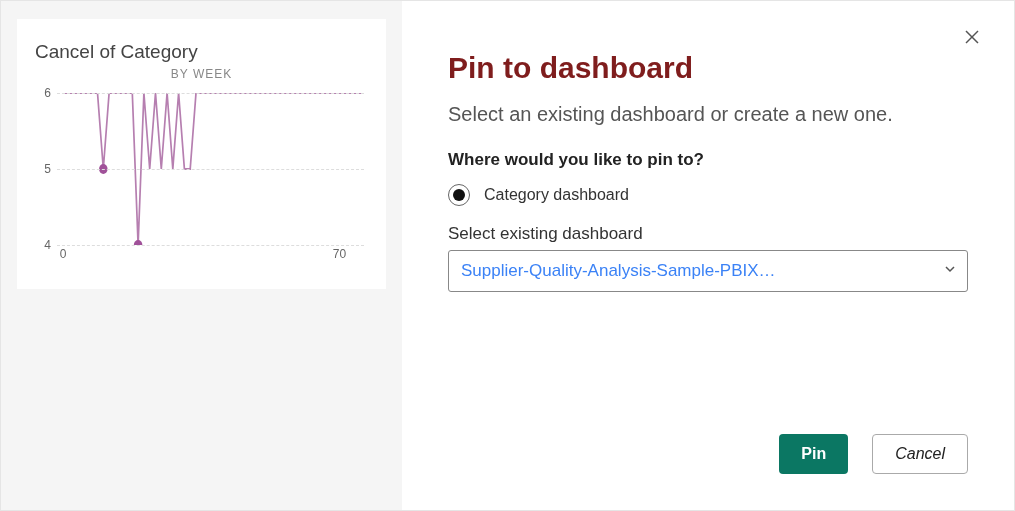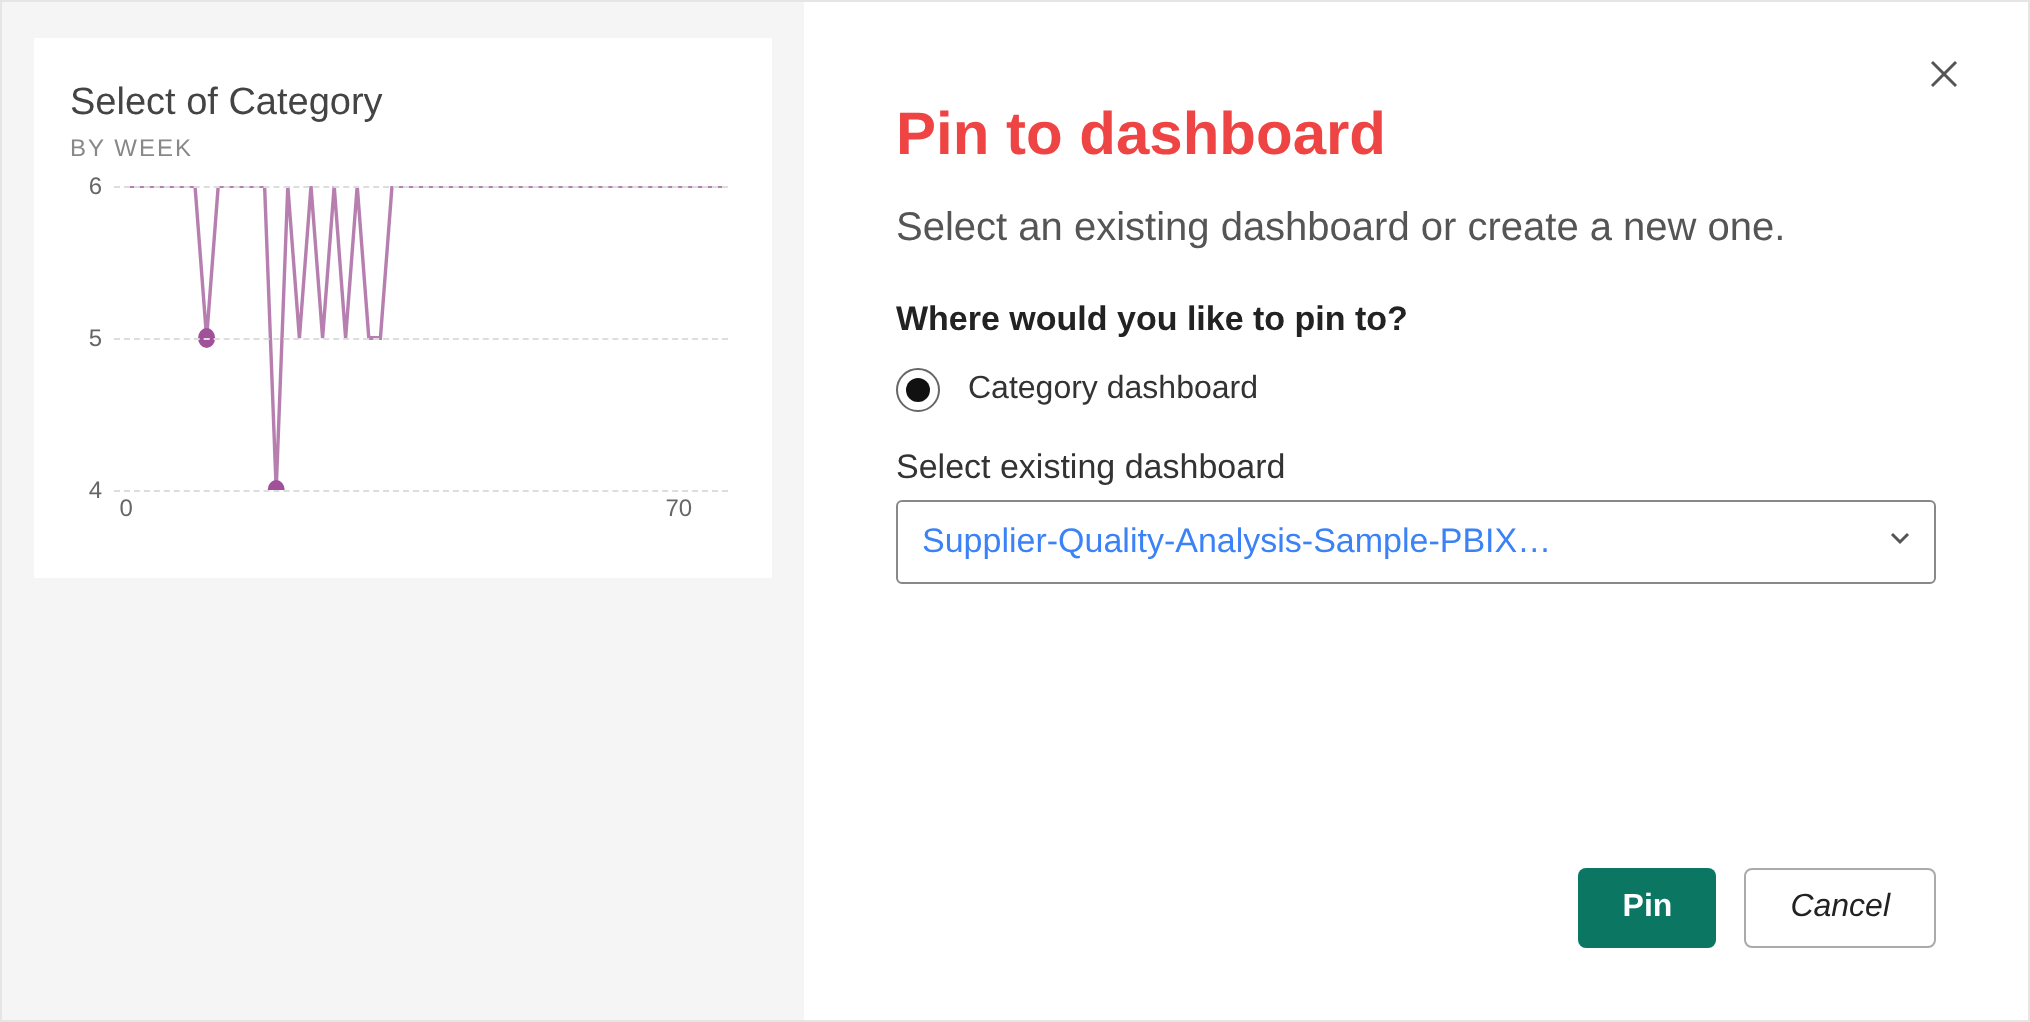--- a/index.html
+++ b/index.html
@@ -31,20 +31,21 @@
       font-size: 19px;
       color: #444;
       font-weight: 400;
     }
     .chart-subtitle {
       font-size: 12px;
       color: #888;
       letter-spacing: 1px;
       margin-top: 4px;
       text-transform: uppercase;
+      text-align: center;
     }
     .chart-area {
       position: relative;
       margin-top: 12px;
       height: 170px;
     }
     .y-axis {
       position: absolute;
       left: 0;
       top: 0;
@@ -91,21 +92,21 @@
       color: #555;
       display: flex;
       align-items: center;
       justify-content: center;
       background: none;
       border: none;
     }
     .dlg-title {
       font-size: 30px;
       font-weight: 600;
-      color: #ef4444;
+      color: #7f1d1d;
       margin-bottom: 18px;
     }
     .dlg-subtitle {
       font-size: 20px;
       color: #555;
       margin-bottom: 24px;
     }
     .section-heading {
       font-size: 17px;
       font-weight: 700;
@@ -161,21 +162,21 @@
       position: absolute;
       right: 10px;
       top: 50%;
       transform: translateY(-50%);
     }
     .button-row {
       position: absolute;
       right: 46px;
       bottom: 36px;
       display: flex;
-      gap: 14px;
+      gap: 24px;
     }
     .btn {
       padding: 10px 22px;
       font-size: 16px;
       border-radius: 4px;
       cursor: pointer;
       font-family: inherit;
     }
     .btn-primary {
       background: #0b7763;
@@ -190,21 +191,21 @@
       font-style: italic;
     }
   </style>
 </head>
 <body>
 
 <div class="dialog">
 
   <div class="left-panel">
     <div class="chart-tile">
-      <div class="chart-title">Select of Category</div>
+      <div class="chart-title">Cancel of Category</div>
       <div class="chart-subtitle">BY WEEK</div>
       <div class="chart-area">
         <div class="y-axis">
           <span class="y-tick" style="top:0%">6</span>
           <span class="y-tick" style="top:50%">5</span>
           <span class="y-tick" style="top:100%">4</span>
         </div>
         <div class="plot">
           <div class="gridline" style="top:0%"></div>
           <div class="gridline" style="top:50%"></div>

